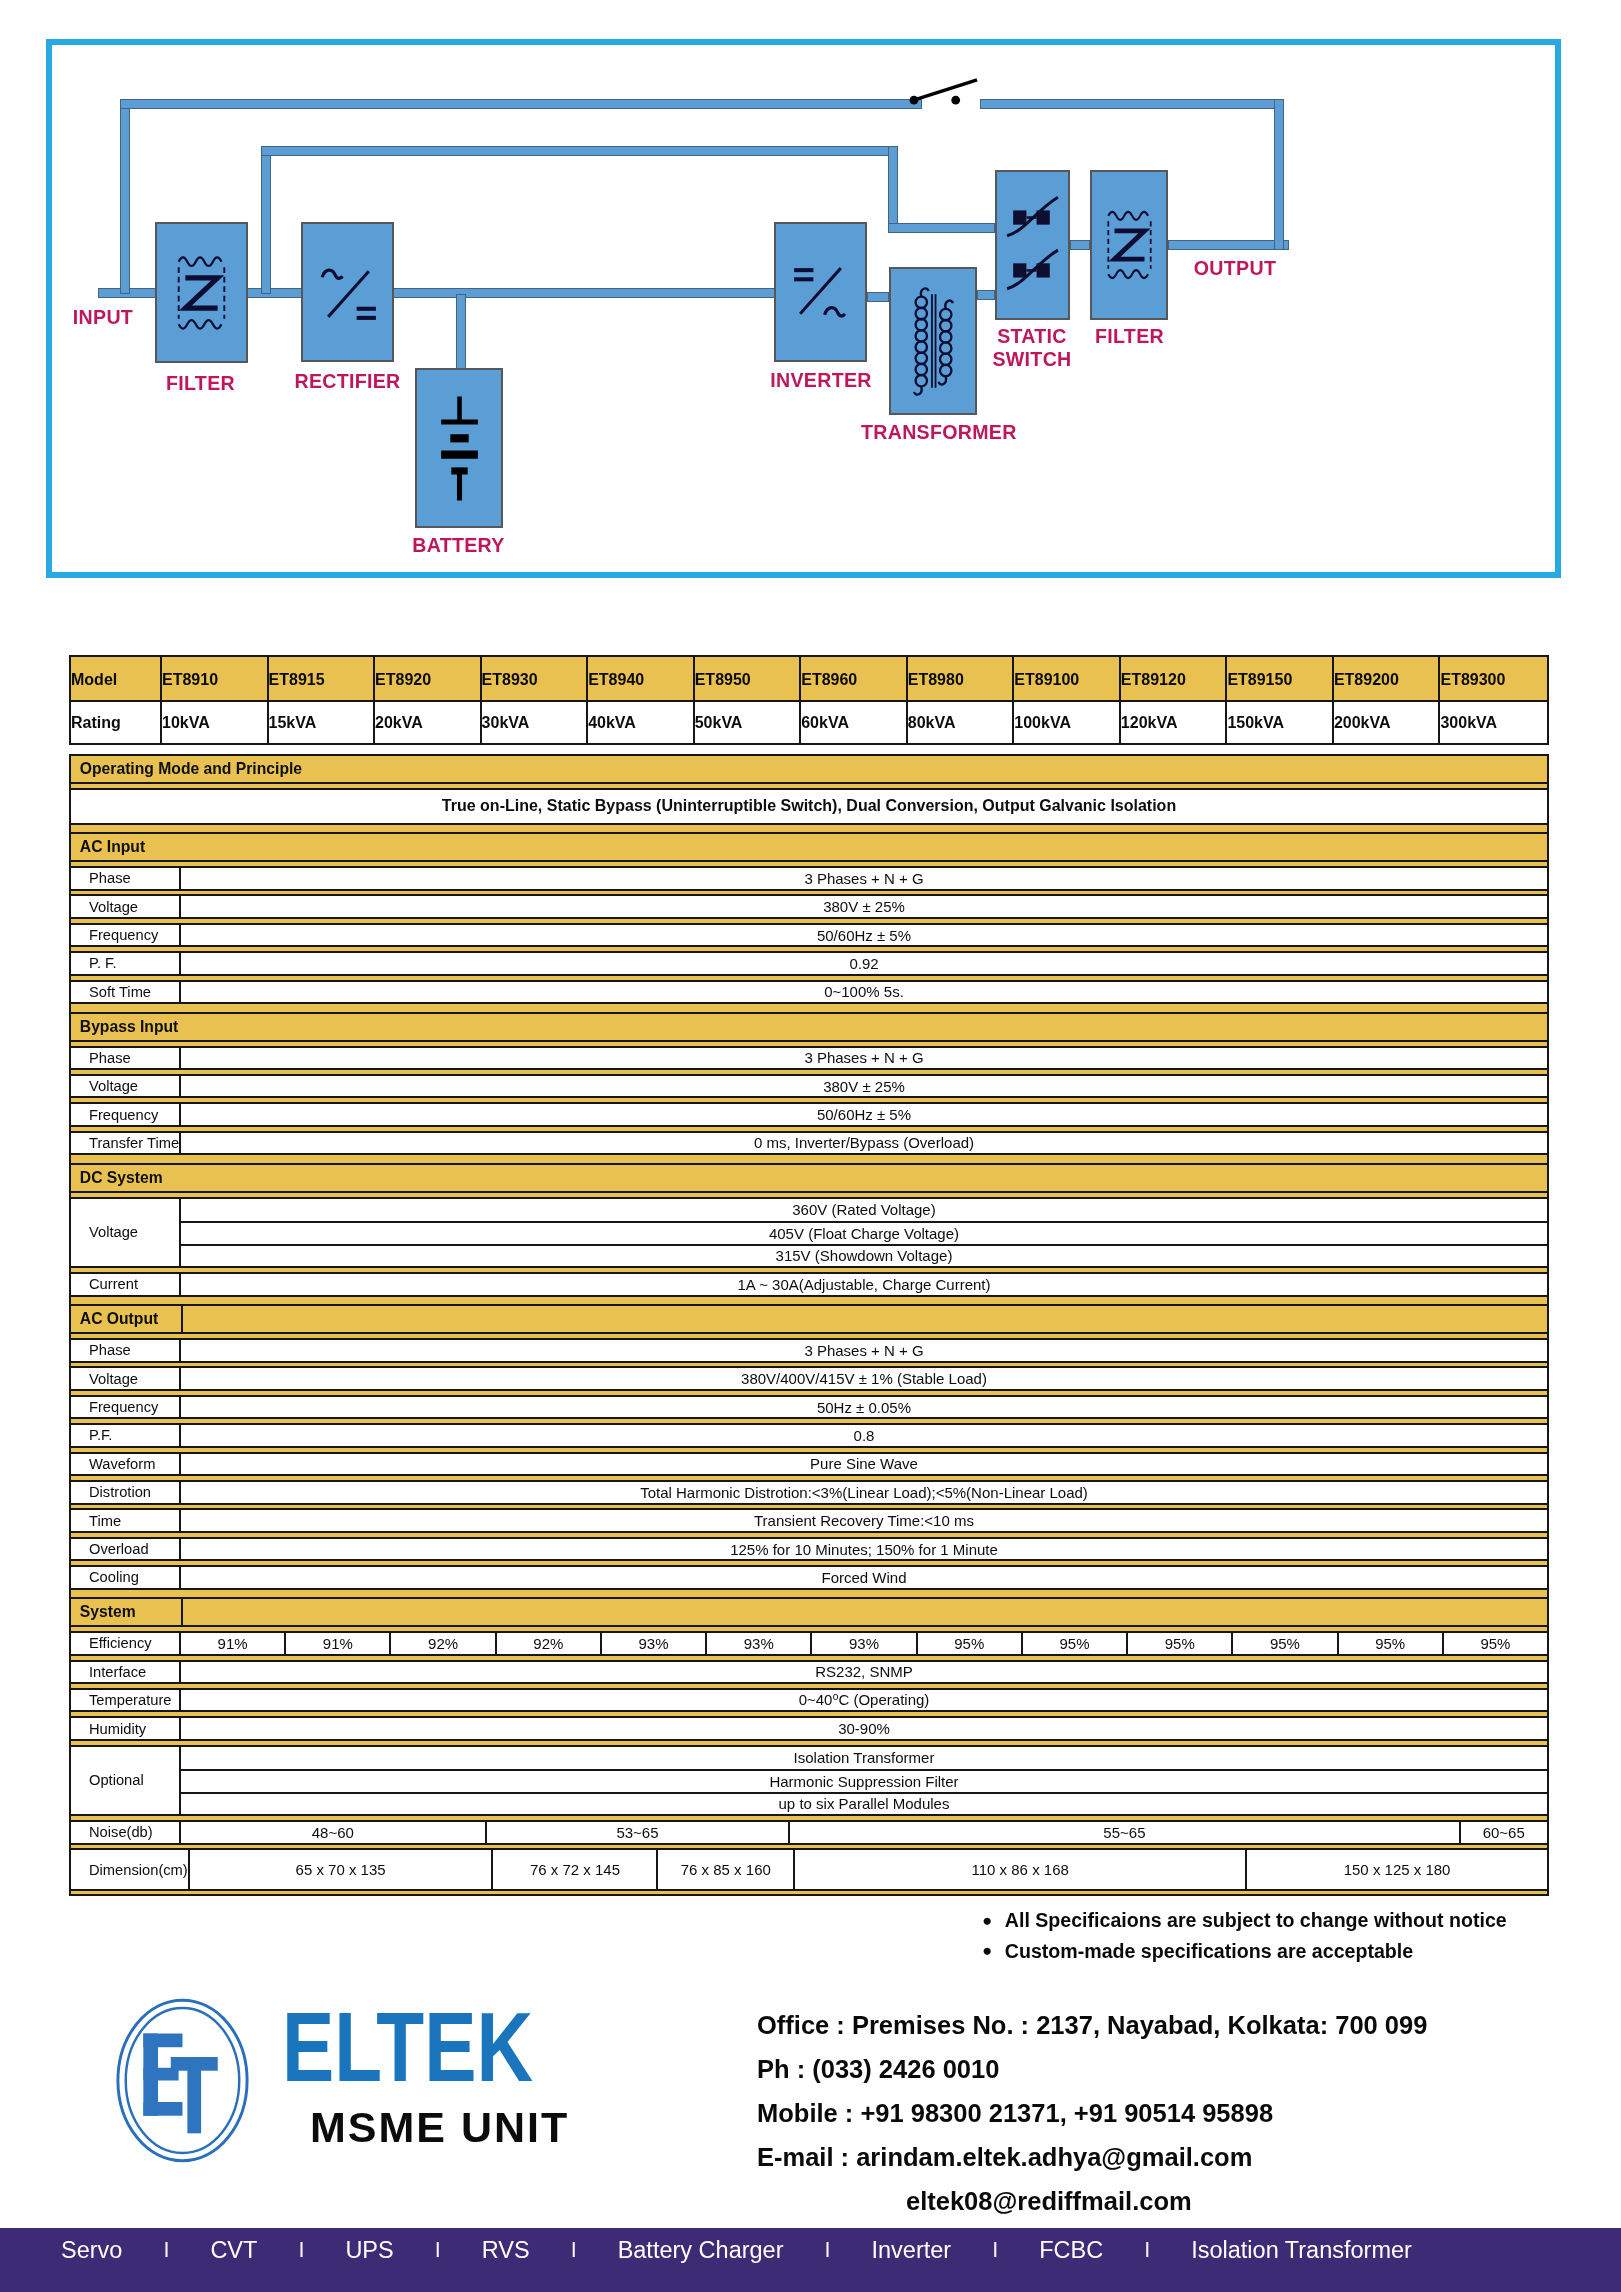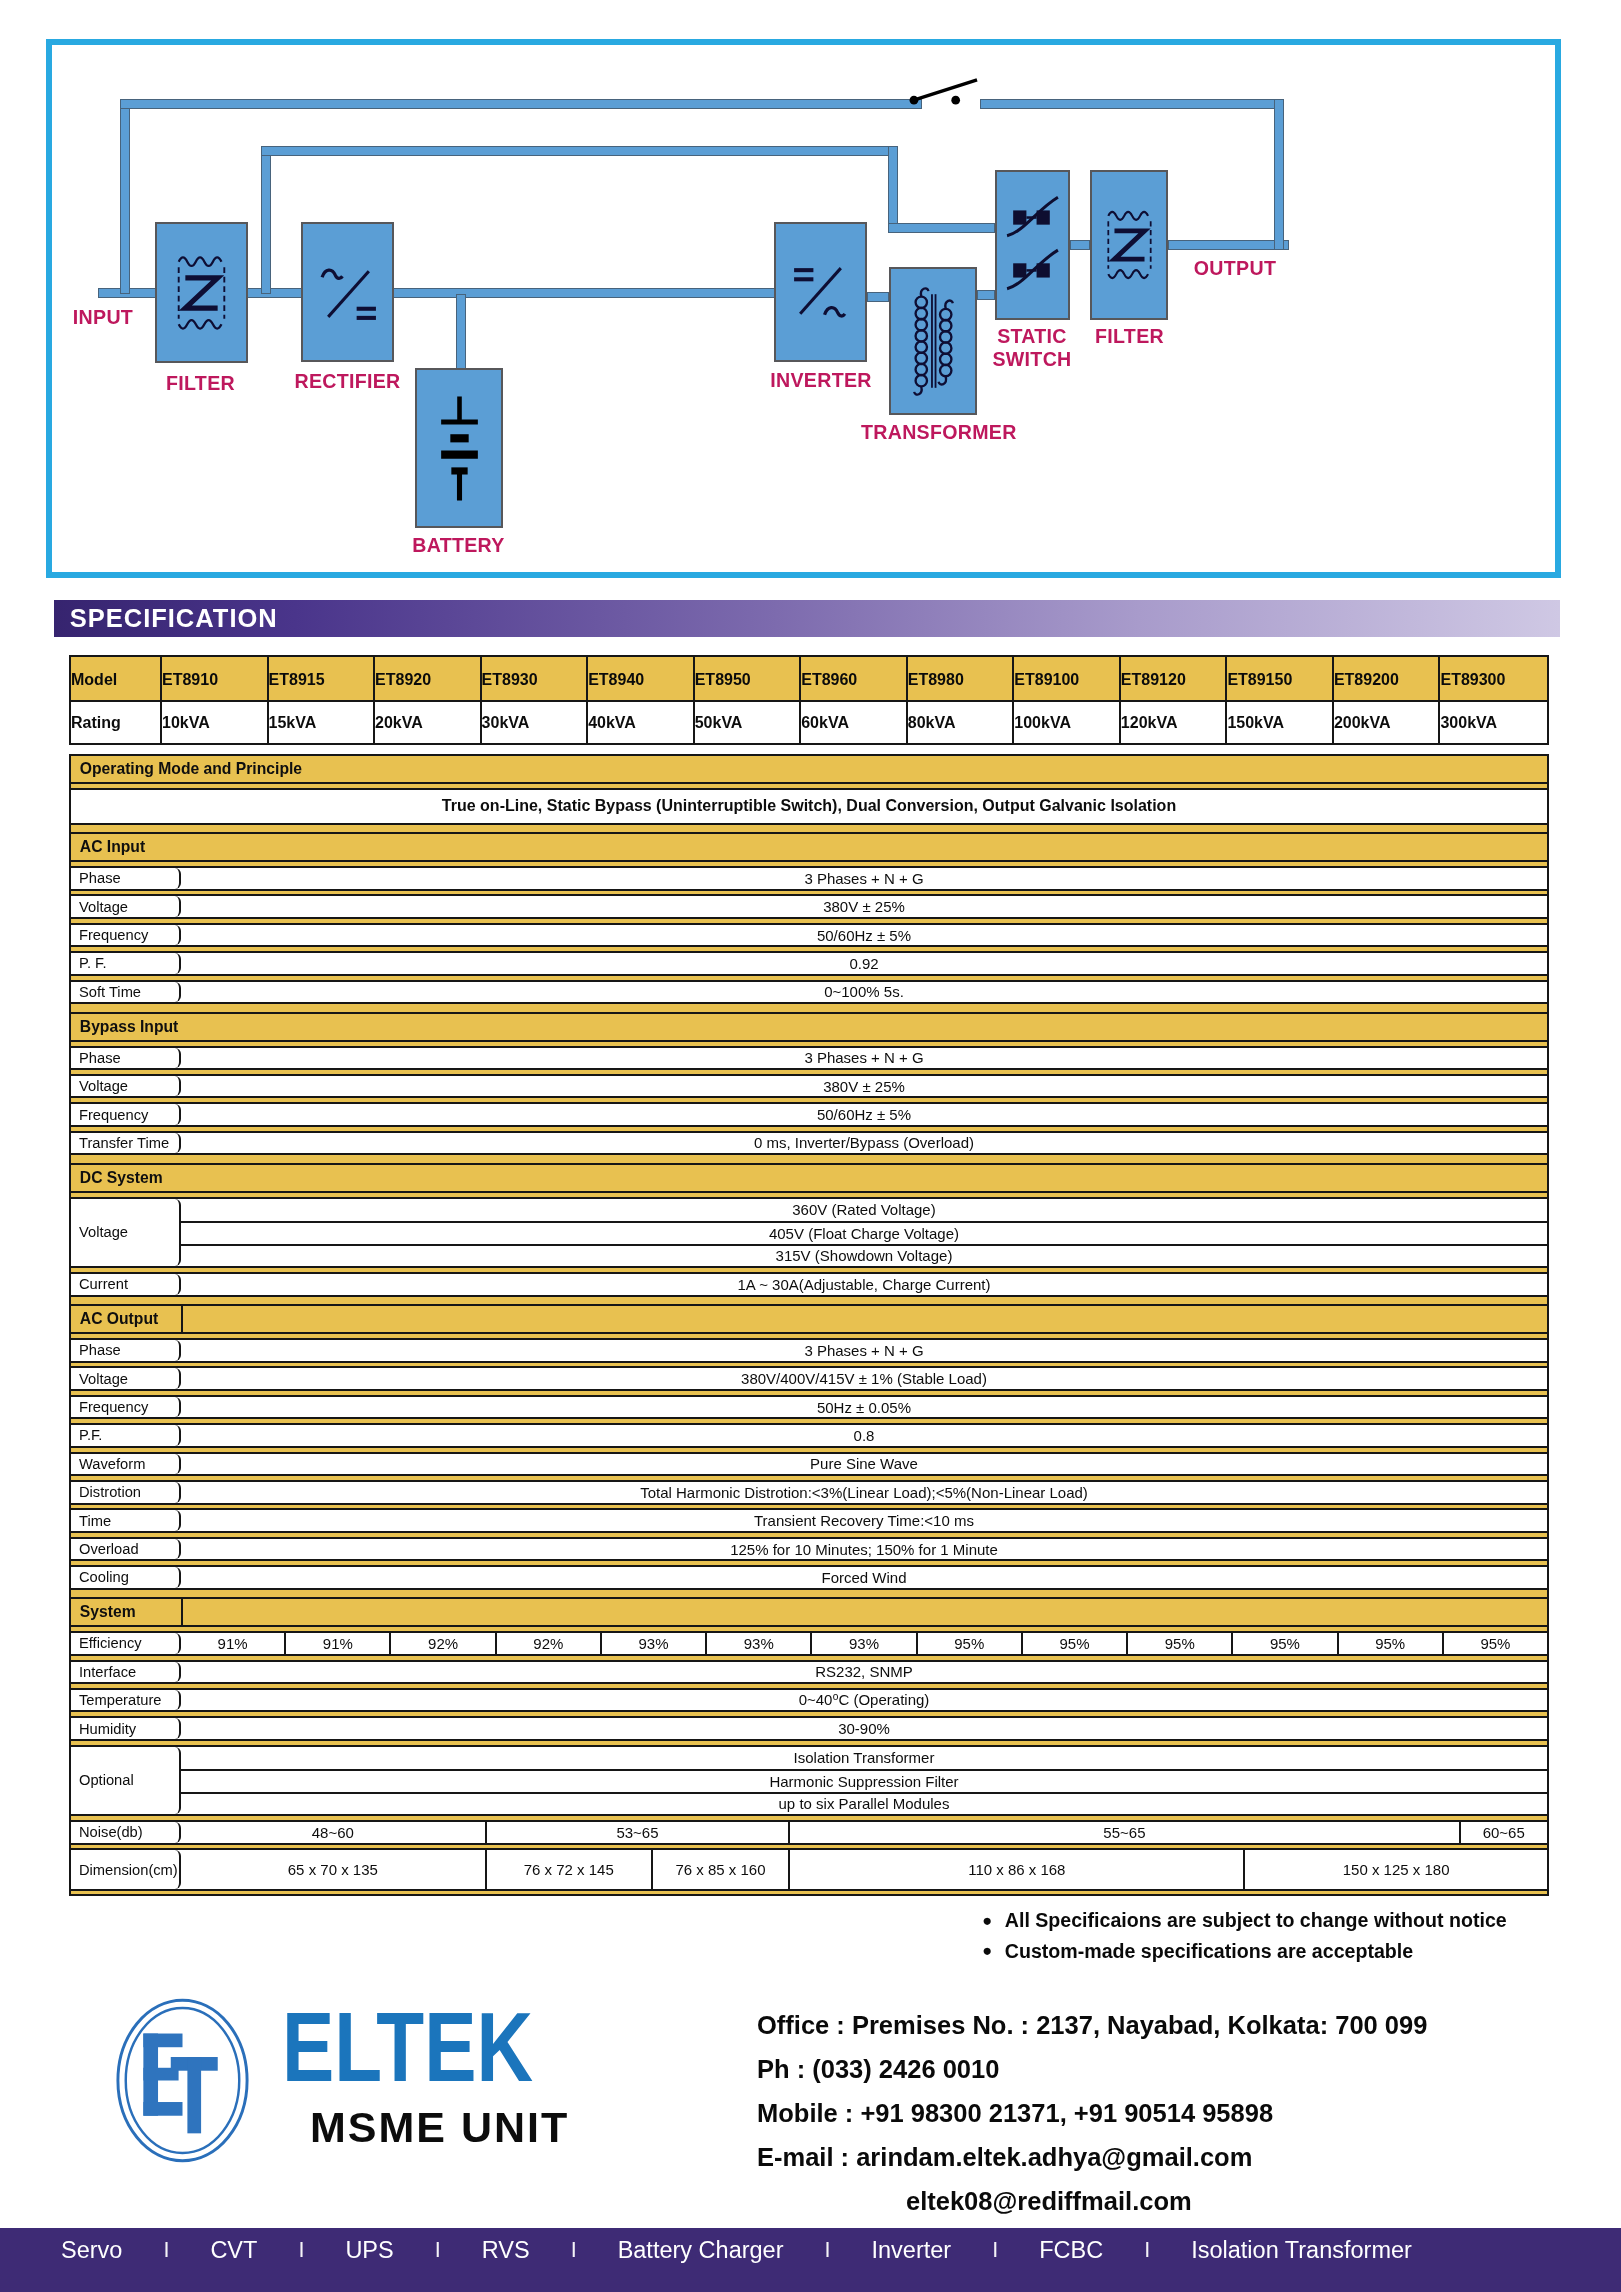--- a/index.html
+++ b/index.html
@@ -38,22 +38,22 @@
   .mrow .mc:last-child{border-right:none;}
   .mrow:not(.head) .mc{padding:11.8px 0 10.8px;}
 
   .spec-body{margin-top:8.8px; background:var(--c-gold); border:2.9px solid var(--c-line); padding-bottom:2.9px;}
   .shead{position:relative; margin-top:7.8px; border-top:2px solid var(--c-line); border-bottom:2px solid var(--c-line);
          background:var(--c-gold); font-weight:bold; font-size:15.7px; padding:3.9px 0 3.9px 8.8px; color:#0f0f0f;}
   .spec-body > .shead:first-child{margin-top:0; border-top:none;}
   .shead.divided::after{content:""; position:absolute; left:110px; top:0; bottom:0; width:2px; background:var(--c-line);}
   .srow{display:flex; margin-top:3.9px; background:#fff; border-top:2px solid var(--c-line);
         border-bottom:2px solid var(--c-line); min-height:24.5px; align-items:stretch; font-size:15px;}
-  .slab{flex:0 0 110px; display:flex; align-items:center; padding-left:8px;
-        border-right:2px solid var(--c-line); font-size:14.7px; white-space:nowrap;border-radius:6px;}
+  .slab{flex:0 0 110px; display:flex; align-items:center; padding-left:18px;
+        border-right:2px solid var(--c-line); font-size:14.7px; white-space:nowrap;}
   .sval{flex:1; display:flex; align-items:center; justify-content:center; text-align:center;}
   .sfull{flex:1; display:flex; align-items:center; justify-content:center; font-weight:bold; font-size:16px;}
   .srow.plain{min-height:37px;}
   .smulti{flex:1; display:flex; flex-direction:column;}
   .smv{flex:1; display:flex; align-items:center; justify-content:center; min-height:22.5px;}
   .smv + .smv{border-top:2px solid var(--c-line);}
   .scells{flex:1; display:flex;}
   .sc{flex:1 1 0; display:flex; align-items:center; justify-content:center; text-align:center;}
   .sc + .sc{border-left:2px solid var(--c-line);}
   .srow.tall{min-height:43px;}
@@ -190,21 +190,20 @@
   <div class="dlabel" style="left:59px;top:306px;width:88px">INPUT</div>
   <div class="dlabel" style="left:127px;top:372px;width:147px">FILTER</div>
   <div class="dlabel" style="left:274px;top:370px;width:147px">RECTIFIER</div>
   <div class="dlabel" style="left:385px;top:534px;width:147px">BATTERY</div>
   <div class="dlabel" style="left:750px;top:369px;width:142px">INVERTER</div>
   <div class="dlabel" style="left:861px;top:421px;width:145px">TRANSFORMER</div>
   <div class="dlabel" style="left:973px;top:325px;width:118px">STATIC SWITCH</div>
   <div class="dlabel" style="left:1073px;top:325px;width:113px">FILTER</div>
   <div class="dlabel" style="left:1176px;top:257px;width:118px">OUTPUT</div>
 
-  <div class="banner">SPECIFICATION</div>
 
   <div class="table-area">
     <div class="model-table">
         <div class="mrow head">
           <div class="mc">Model</div>
           <div class="mc">ET8910</div>
           <div class="mc">ET8915</div>
           <div class="mc">ET8920</div>
           <div class="mc">ET8930</div>
           <div class="mc">ET8940</div>

